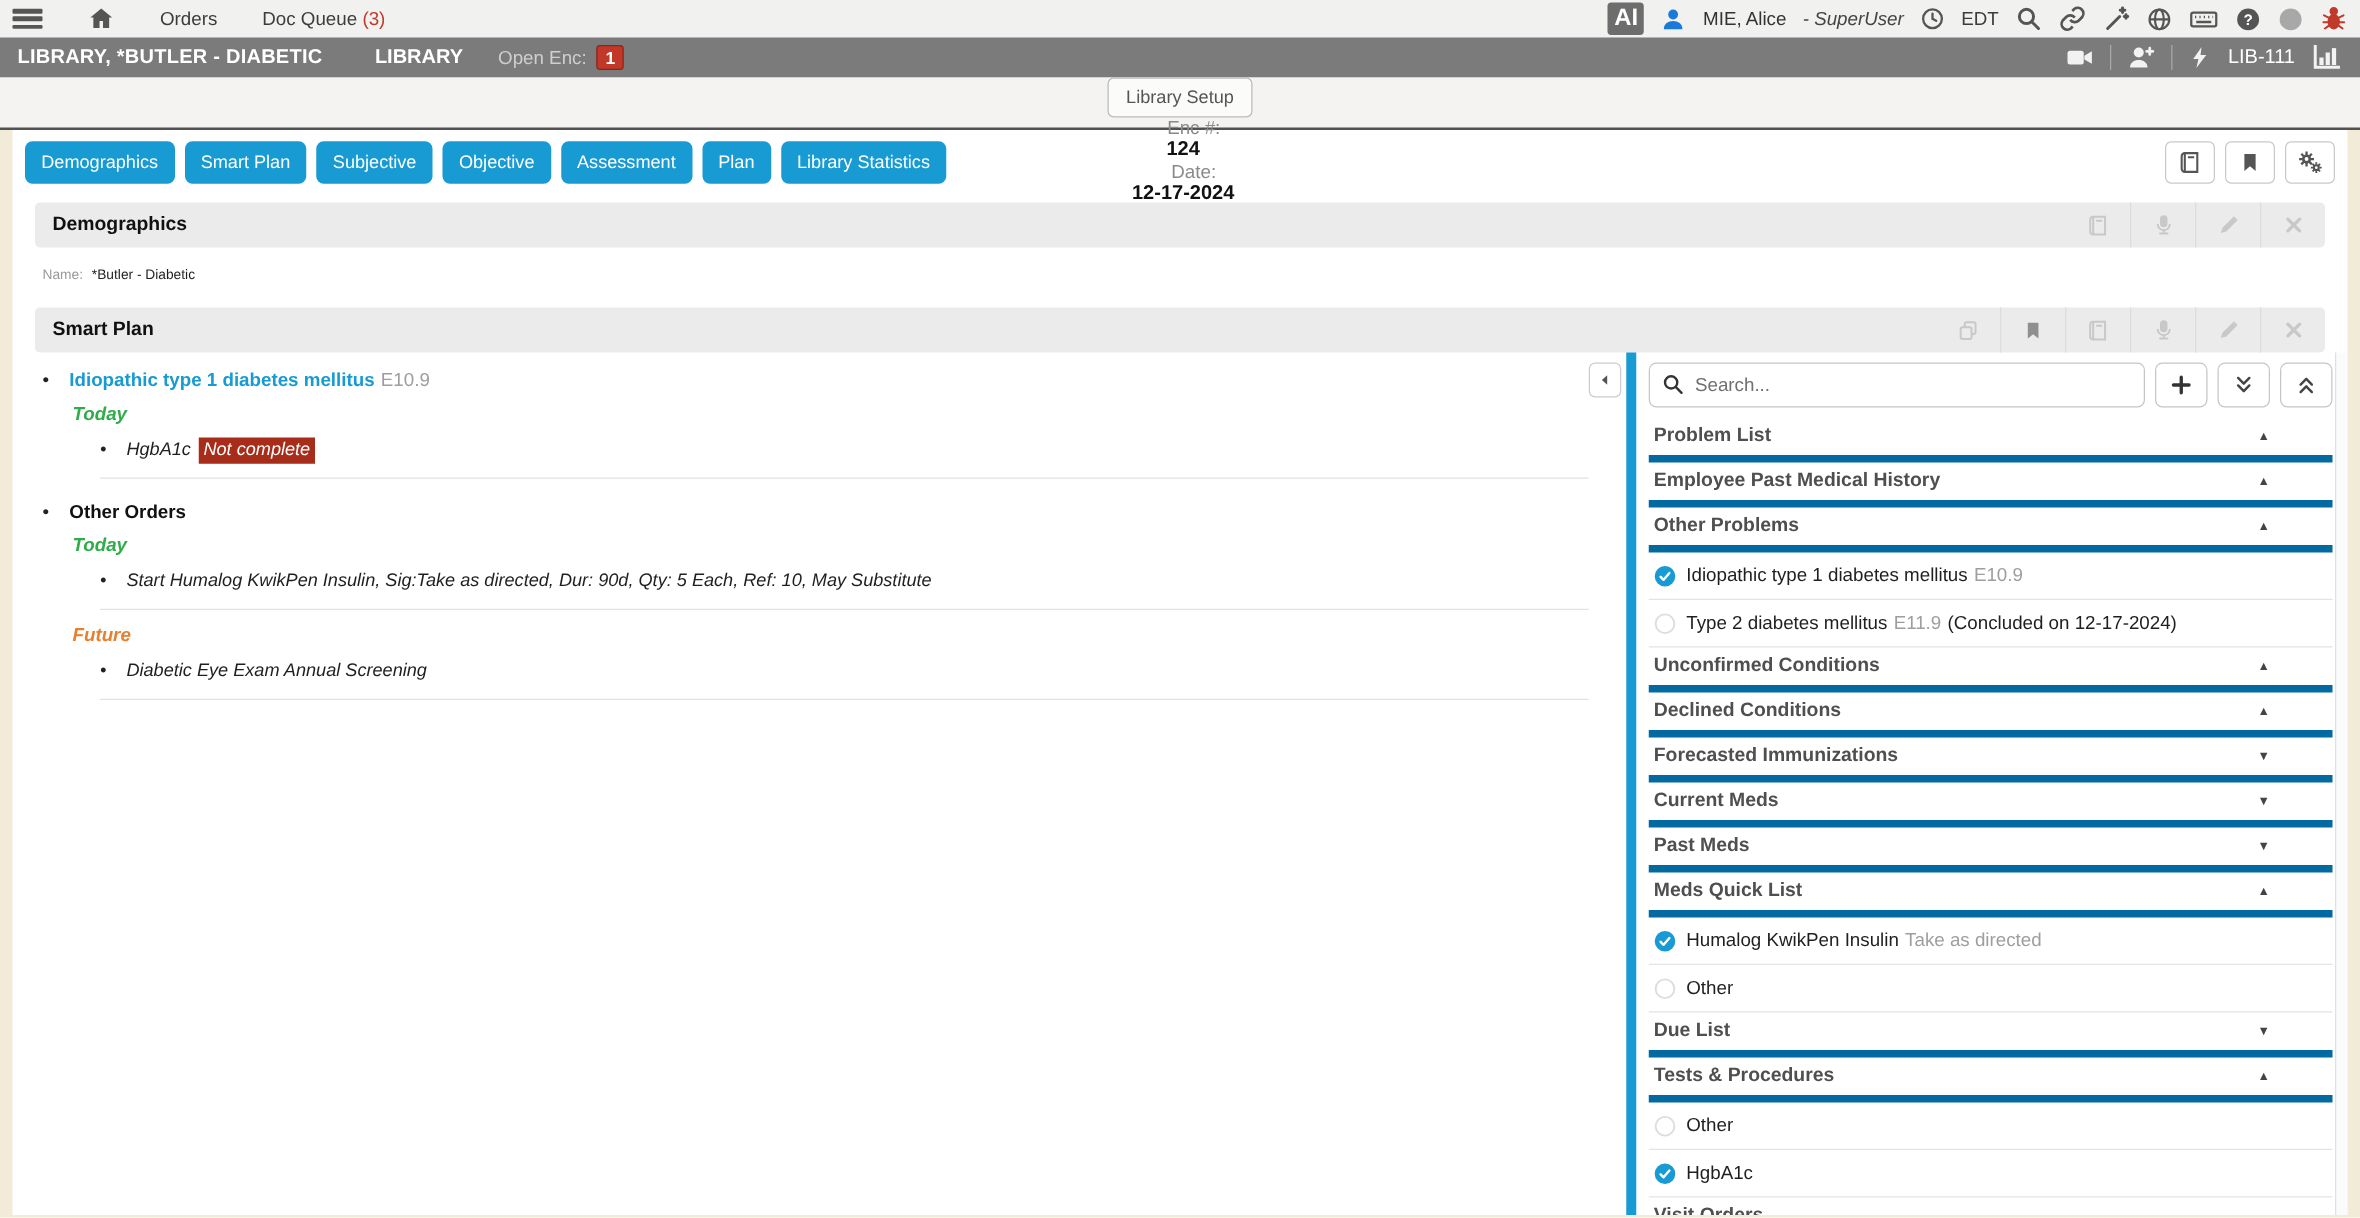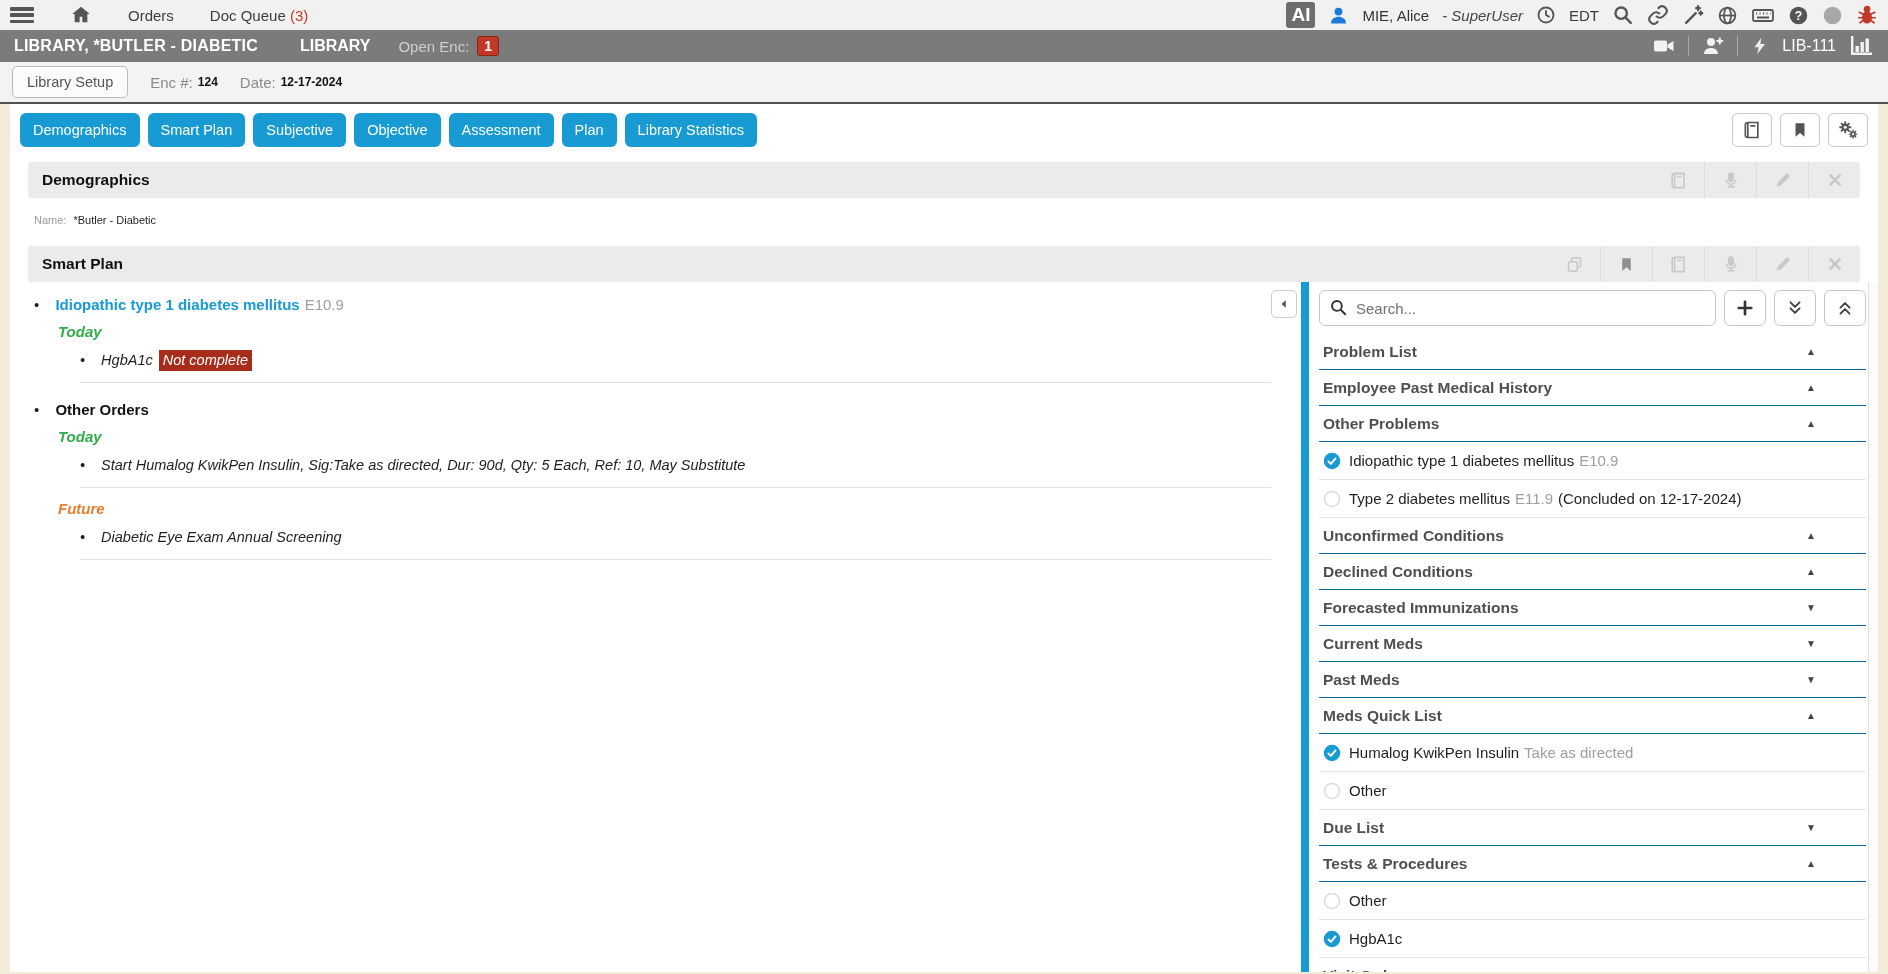--- a/index.html
+++ b/index.html
@@ -25,24 +25,24 @@
   .patientbar { height:32px; background:#7b7b7b; display:flex; align-items:center; padding:0 14px; color:#fff; }
   .pt-name { font-size:16px; font-weight:bold; letter-spacing:.2px; }
   .pt-dept { font-size:16px; font-weight:bold; margin-left:42px; }
   .pt-openenc { font-size:15px; color:#cfcfcf; margin-left:28px; }
   .enc-badge { background:#c13828; border:1px solid #8f2317; color:#fff; font-weight:bold; font-size:14px; border-radius:3px; padding:1px 6px; margin-left:8px; }
   .patientbar .right { margin-left:auto; display:flex; align-items:center; gap:12px; }
   .vsep { width:1px; height:20px; background:rgba(255,255,255,.35); }
   .station { font-size:16px; color:#fff; }
 
   
-  .encbar { height:42px; background:#f4f3f1; display:flex; align-items:center; padding:0 12px; border-bottom:2px solid #515151; }
+  .encbar { height:42px; background:#f4f3f1; display:flex; align-items:center; padding:0 12px; border-bottom:2px solid #515151;flex-direction:column; }
   .lib-setup-btn { background:#fbfbfa; border:1px solid #bbb; border-radius:5px; padding:7px 14px; font-size:14.5px; color:#555; cursor:pointer; }
   .enc-label { color:#8a8a8a; font-size:15px; margin-left:22px; }
-  .enc-value { color:#111; font-size:12px; font-weight:bold; margin-left:5px; }
+  .enc-value { color:#111; font-size:16px; font-weight:bold; margin-left:5px; }
 
   
   .wrapper { margin:0 10px; background:#fff; height:868px; overflow:hidden; }
 
   
   .tabrow { display:flex; align-items:center; padding:9px 2px 9px 2px; }
   .tab { background:#189ad3; color:#fff; font-size:14.5px; border:none; border-radius:6px; padding:9px 13px; margin-left:8px; cursor:pointer; white-space:nowrap; }
   .tabrow .right-tools { margin-left:auto; display:flex; gap:8px; margin-right:8px; }
   .tool-btn { width:40px; height:34px; background:#fff; border:1px solid #c9c9c9; border-radius:5px; display:flex; align-items:center; justify-content:center; cursor:pointer; color:#555; }
 
@@ -79,21 +79,21 @@
   
   .sidebar { width:577px; border-left:8px solid #189ad3; position:relative; padding:6px 12px 0 10px; }
   .collapse-btn { position:absolute; left:-38px; top:8px; width:26px; height:28px; background:#fff; border:1px solid #ccc; border-radius:5px; display:flex; align-items:center; justify-content:center; cursor:pointer; }
   .search-row { display:flex; gap:8px; padding:2px 0 8px 0; }
   .search-wrap { flex:1; position:relative; }
   .search-wrap .icon { position:absolute; left:10px; top:8px; color:#333; }
   .search-input { width:100%; height:36px; border:1px solid #c6c6c6; border-radius:6px; padding:0 10px 0 36px; font-size:15px; font-family:"Liberation Sans",sans-serif; color:#c2410c; }
   .search-input::placeholder { color:#707070; }
   .sq-btn { width:42px; height:36px; background:#fff; border:1px solid #c6c6c6; border-radius:6px; display:flex; align-items:center; justify-content:center; cursor:pointer; color:#444; }
   .sb-row { display:flex; align-items:center; padding:0 4px; }
-  .sb-header { height:36px; border-bottom:1px solid #0369a1; cursor:pointer; }
+  .sb-header { height:36px; border-bottom:6px solid #0369a1; cursor:pointer; }
   .sb-header .sb-label { font-size:15.5px; font-weight:bold; color:#4f4f4f; }
   .sb-header .arrow { margin-left:auto; font-size:10px; color:#444; padding-right:46px; }
   .sb-item { height:38px; border-bottom:1px solid #e4e4e4; font-size:15px; cursor:pointer; }
   .sb-item .chk { margin-right:8px; display:inline-flex; }
   .sb-item .t { color:#1f1f1f; }
   .sb-item .muted { color:#9e9e9e; margin-left:5px; }
   .sb-item .note { color:#1f1f1f; margin-left:5px; }
   .sb-item[data-state="checked"] .chk circle { fill:#189ad3; stroke:#189ad3; }
   .sb-item[data-state="checked"] .chk path { display:block; }
   .sb-item[data-state="unchecked"] .chk circle { fill:#fff; stroke:#ddd; }

